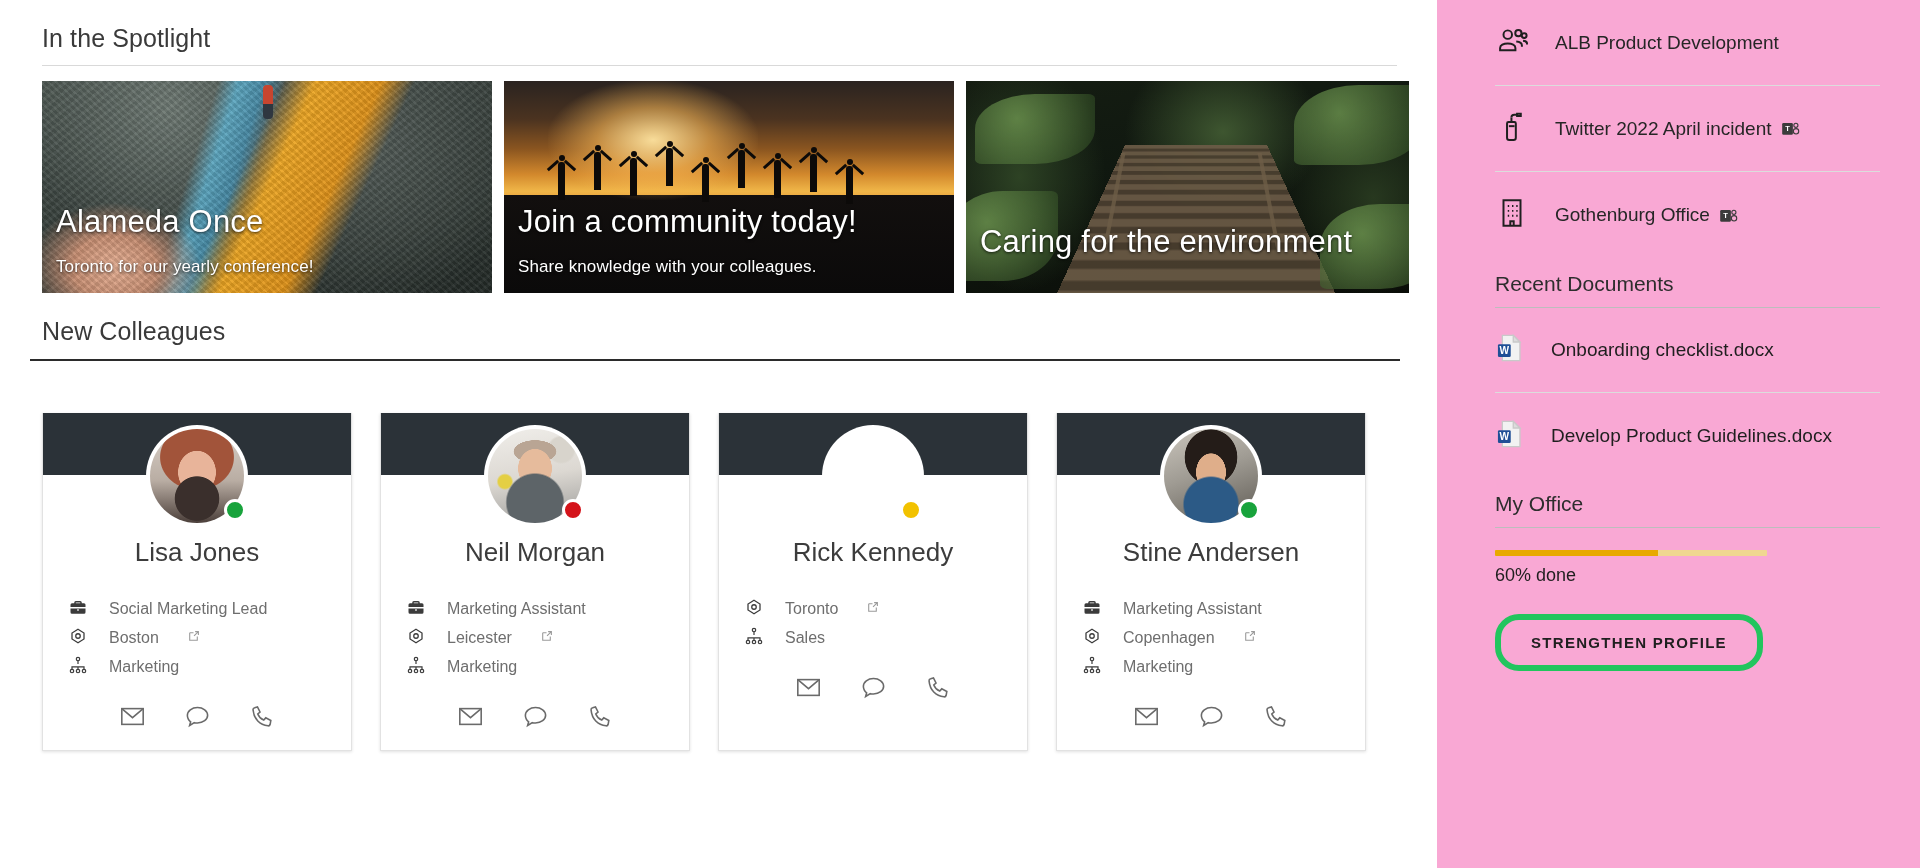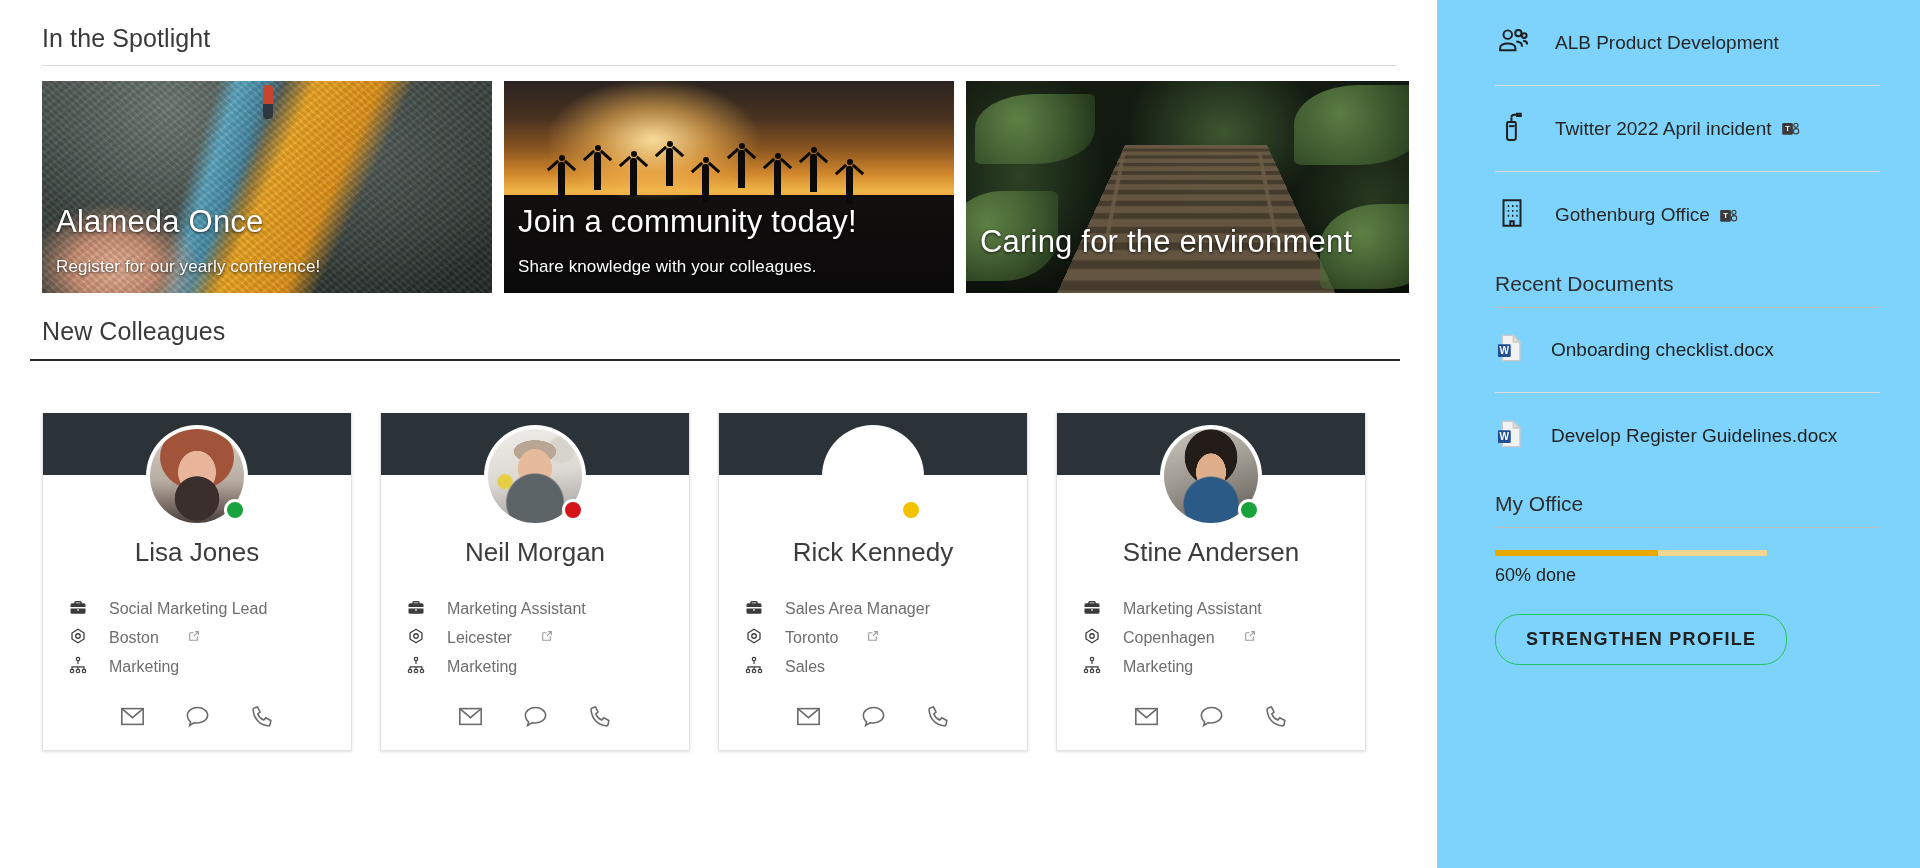--- a/index.html
+++ b/index.html
@@ -256,21 +256,21 @@
     background:
       radial-gradient(circle at 50% 80%, #2c5a86 0 30%, rgba(44,90,134,0) 32%),
       radial-gradient(ellipse 23px 29px at 50% 46%, #dfae8a 0 64%, rgba(223,174,138,0) 66%),
       radial-gradient(ellipse 36px 38px at 50% 30%, #241c18 0 72%, rgba(36,28,24,0) 74%),
       linear-gradient(160deg, #cbc6bd 0%, #9f9b93 45%, #5d5952 100%);
   }
 
   
   .sidebar {
     width: 483px; height: 868px;
-    background: #7dd3fc;
+    background: #f9a8d4;
     padding: 0 40px 0 58px;
     position: relative;
   }
   .sb-item {
     display: flex;
     align-items: center;
     gap: 26px;
     height: 86px;
     border-bottom: 1px solid #dcdcdc;
     cursor: pointer;
@@ -305,24 +305,24 @@
   }
   .progress-fill { height: 100%; background: #e8a900; }
   .progress-text {
     margin-top: 9px;
     font-size: 18px; color: #1f1f1f;
   }
   .btn-strengthen {
     margin-top: 28px;
     display: inline-block;
     padding: 14px 30px;
-    border: 1px solid #22c55e;
+    border: 6px solid #22c55e;
     border-radius: 24px;
     background: transparent;
-    font-size: 18px;
+    font-size: 15px;
     font-weight: 700;
     letter-spacing: 1.3px;
     color: #202020;
     cursor: pointer;
     font-family: "Liberation Sans", sans-serif;
   }
 
   
   .teams-badge { display: inline-flex; line-height: 0; }
 </style>
@@ -339,21 +339,21 @@
     <div class="rule-thin spotlight-rule"></div>
 
     <div class="spot-row">
 
       <div class="spot-card c1">
         <div class="spot-img img-rock">
           <div class="person"></div>
         </div>
         <div class="spot-text">
           <div class="spot-title">Alameda Once</div>
-          <div class="spot-sub">Register for our yearly conference!</div>
+          <div class="spot-sub">Toronto for our yearly conference!</div>
         </div>
       </div>
 
       <div class="spot-card c2">
         <div class="spot-img img-sunset">
           <div class="glow"></div>
           <div class="figs">
             <div class="fig" style="left:12%;bottom:4px">
                 <i></i>
               </div>
@@ -522,26 +522,20 @@
       <div class="coll-card">
         <div class="coll-banner">
           <div class="avatar-wrap">
             <div class="avatar av-rick"></div>
             <div class="presence" style="background:#f2c200"></div>
           </div>
         </div>
         <div class="coll-body">
           <div class="coll-name">Rick Kennedy</div>
           <div class="coll-meta">
-            <div class="meta-row">
-              <span><svg width="18" height="18" viewBox="0 0 24 24" fill="#3b3b3b">
-                    <path d="M9 4h6a2 2 0 0 1 2 2v1h3a2 2 0 0 1 2 2v3H2V9a2 2 0 0 1 2-2h3V6a2 2 0 0 1 2-2zm0 3h6V6H9v1zM2 14h20v5a2 2 0 0 1-2 2H4a2 2 0 0 1-2-2v-5zm9 1v2h2v-2h-2z"></path>
-                  </svg></span>
-              <span>Sales Area Manager</span>
-            </div>
             <div class="meta-row">
               <span><svg width="18" height="18" viewBox="0 0 24 24" fill="none" stroke="#3b3b3b" stroke-width="1.7">
                     <path d="M12 3 L20 8 V16 L12 21 L4 16 V8 Z"></path>
                     <circle cx="12" cy="12" r="3"></circle>
                   </svg></span>
               <span>Toronto</span>
               <span class="ext-ico"><svg width="13" height="13" viewBox="0 0 24 24" fill="none" stroke="#9a9a9a" stroke-width="2">
                     <path d="M5 5h7M5 5v14h14v-7"></path>
                     <path d="M13 11 21 3M15 3h6v6"></path>
                   </svg></span>
@@ -696,21 +690,21 @@
       <span class="doc-label">Onboarding checklist.docx</span>
     </div>
 
     <div class="doc-item last">
       <span><svg width="32" height="32" viewBox="0 0 24 24">
             <path d="M5.5 2.5h8.2l5 5v14h-13.2z" fill="#f2f2f2" stroke="#c9c9c9" stroke-width="1"></path>
             <path d="M13.7 2.5v5h5z" fill="#dcdcdc" stroke="#c9c9c9" stroke-width="1"></path>
             <rect x="2.2" y="9.2" width="9.6" height="9.6" rx="1" fill="#1f4f96"></rect>
             <text x="7" y="16.6" font-size="7.6" font-family="Liberation Sans, sans-serif" font-weight="700" fill="#ffffff" text-anchor="middle">W</text>
           </svg></span>
-      <span class="doc-label">Develop Register Guidelines.docx</span>
+      <span class="doc-label">Develop Product Guidelines.docx</span>
     </div>
 
     <div class="sb-head">My Office</div>
     <div class="sb-head-rule"></div>
 
     <div class="progress-track" style="background: rgb(240, 215, 145);">
       <div class="progress-fill" id="pf" style="width: 60%; background: rgb(232, 169, 0);"></div>
     </div>
     <div class="progress-text">60% done</div>
 

